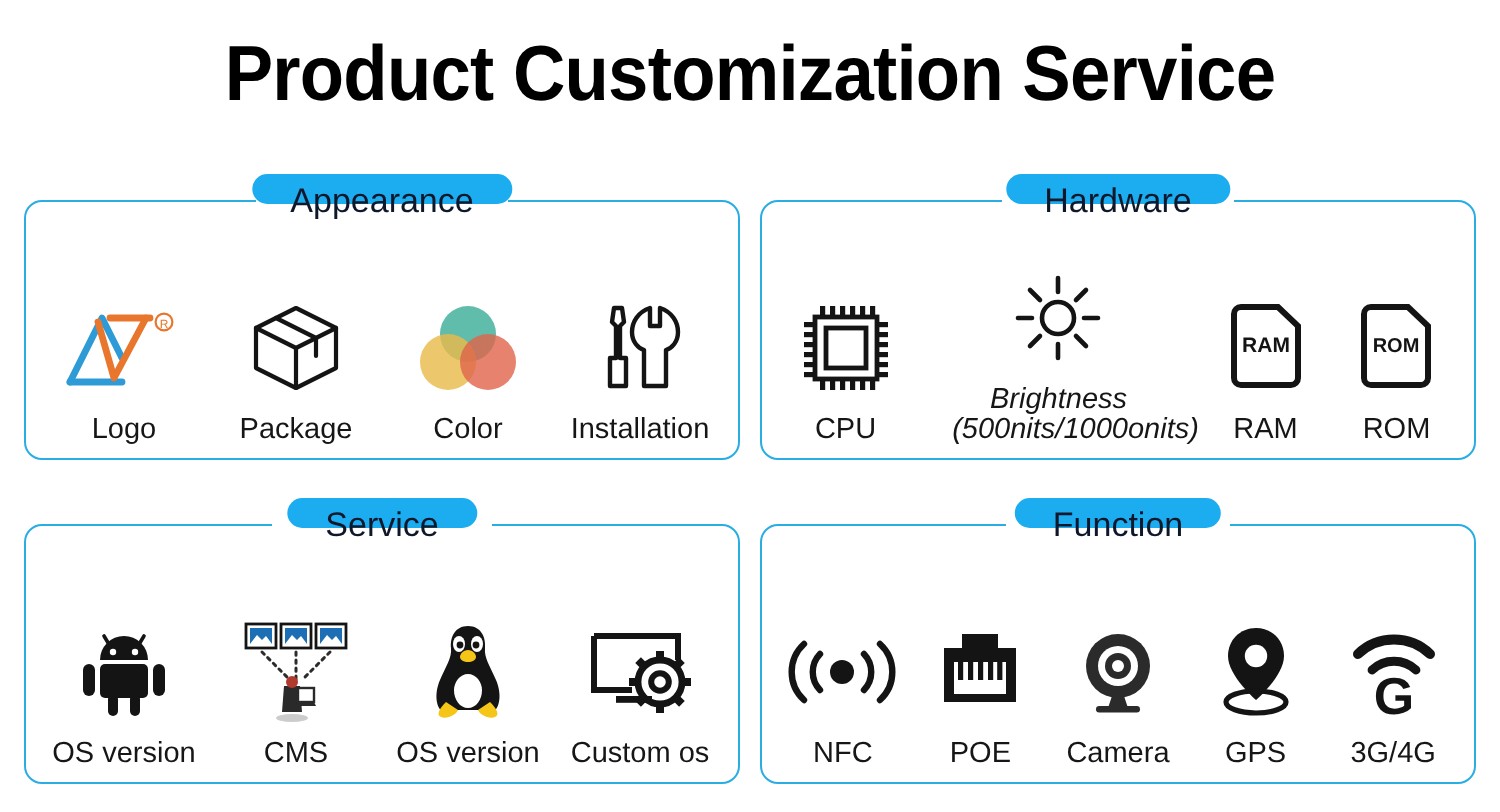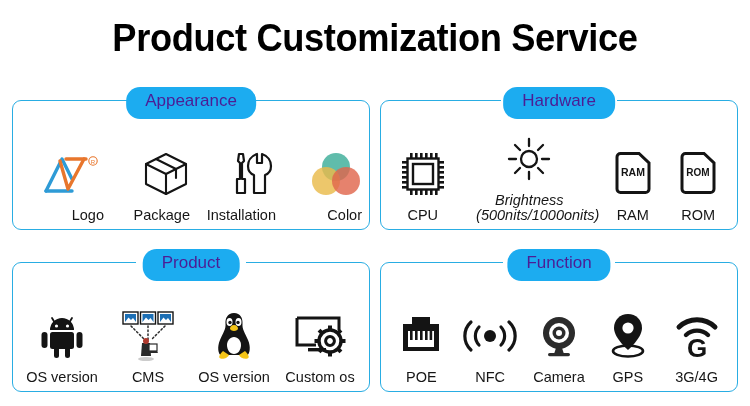--- a/index.html
+++ b/index.html
@@ -54,24 +54,24 @@
     border-radius: 9px;
     box-sizing: border-box;
     background: #ffffff;
   }
   .panel-badge {
     position: absolute;
     top: -14px;
     left: 50%;
     transform: translateX(-50%);
     background: #1CACF0;
-    color: #4c1d95;
+    color: #0f172a;
     font-size: 17px;
     line-height: 27px;
-    height: 32px;
+    height: 15px;
     padding: 0 19px;
     border-radius: 14px;
     white-space: nowrap;
     z-index: 3;
   }
   
   .badge-mask {
     position: absolute;
     top: -2px;
     left: 50%;
@@ -114,21 +114,21 @@
     margin-top: 3px;
     white-space: nowrap;
   }
   .item-label.two-line {
     white-space: normal;
     line-height: 15px;
   }
   .item-label .sub { display: block; margin-left: 17px; }
 
   
-  .p-appearance .item { width: 84px; align-items: flex-end; }
+  .p-appearance .item { width: 84px; }
   .p-hardware .item-cpu { width: 64px; justify-content: flex-end; }
   .p-hardware .item-bright { width: 134px; font-style: italic; }
   .p-hardware .item-ram, .p-hardware .item-rom { width: 58px; }
   .p-software .item { width: 86px; }
   .p-function .item { width: 68px; }
 
   svg { display: block; }
 </style>
 </head>
 <body>
@@ -167,41 +167,41 @@
                 <path d="M24 23 L24 43"></path>
                 <path d="M14 8 L34 18 L34 27"></path>
               </g>
             </svg>
           </div>
           <div class="item-label">Package</div>
         </div>
 
         <div class="item">
           <div class="icon-wrap">
-            <svg width="48" height="46" viewBox="0 0 48 46">
-              <g fill="none" stroke="#141414" stroke-width="2.2" stroke-linejoin="round" stroke-linecap="round">
-                <path d="M11 3 L15 3 L16 10 L14 12 L14 28 L17 28 L17 42 L9 42 L9 28 L12 28 L12 12 L10 10 Z"></path>
-                <path d="M29 3 L29 12 L34 12 L34 3 C40 5 43 10 43 15 C43 20 40 23 37 24 L37 42 L26 42 L26 24 C23 23 20 20 20 15 C20 10 23 5 29 3 Z"></path>
-              </g>
-            </svg>
-          </div>
-          <div class="item-label">Installation</div>
-        </div>
-
-        <div class="item">
-          <div class="icon-wrap">
             <svg width="52" height="48" viewBox="0 0 52 48">
               <g opacity="0.92">
                 <circle cx="26" cy="17" r="14" fill="#3FAE9A" fill-opacity="0.9"></circle>
                 <circle cx="16" cy="31" r="14" fill="#E8B53C" fill-opacity="0.82"></circle>
                 <circle cx="36" cy="31" r="14" fill="#DE5A3E" fill-opacity="0.82"></circle>
               </g>
             </svg>
           </div>
           <div class="item-label">Color</div>
+        </div>
+
+        <div class="item">
+          <div class="icon-wrap">
+            <svg width="48" height="46" viewBox="0 0 48 46">
+              <g fill="none" stroke="#141414" stroke-width="2.2" stroke-linejoin="round" stroke-linecap="round">
+                <path d="M11 3 L15 3 L16 10 L14 12 L14 28 L17 28 L17 42 L9 42 L9 28 L12 28 L12 12 L10 10 Z"></path>
+                <path d="M29 3 L29 12 L34 12 L34 3 C40 5 43 10 43 15 C43 20 40 23 37 24 L37 42 L26 42 L26 24 C23 23 20 20 20 15 C20 10 23 5 29 3 Z"></path>
+              </g>
+            </svg>
+          </div>
+          <div class="item-label">Installation</div>
         </div>
 
       </div>
     </div>
 
     <div class="panel p-hardware">
       <div class="badge-mask" style="width:116px;"></div>
       <div class="panel-badge">Hardware</div>
       <div class="items">
 
@@ -281,21 +281,21 @@
             </svg>
           </div>
           <div class="item-label">ROM</div>
         </div>
 
       </div>
     </div>
 
     <div class="panel p-software">
       <div class="badge-mask" style="width:110px;"></div>
-      <div class="panel-badge">Product</div>
+      <div class="panel-badge">Service</div>
       <div class="items">
 
         <div class="item">
           <div class="icon-wrap">
             <svg width="46" height="48" viewBox="0 0 46 48">
               <g fill="#141414">
                 <path d="M13 6 L16 11" stroke="#141414" stroke-width="1.8" stroke-linecap="round" fill="none"></path>
                 <path d="M33 6 L30 11" stroke="#141414" stroke-width="1.8" stroke-linecap="round" fill="none"></path>
                 <path d="M11 18 A12 12 0 0 1 35 18 Z"></path>
                 <circle cx="17.5" cy="14" r="1.6" fill="#ffffff"></circle>
@@ -386,52 +386,52 @@
       </div>
     </div>
 
     <div class="panel p-function">
       <div class="badge-mask" style="width:112px;"></div>
       <div class="panel-badge">Function</div>
       <div class="items">
 
         <div class="item">
           <div class="icon-wrap">
+            <svg width="56" height="42" viewBox="0 0 56 42">
+              <circle cx="28" cy="21" r="6" fill="#141414"></circle>
+              <g fill="none" stroke="#141414" stroke-width="3.2" stroke-linecap="round">
+                <path d="M17 12 A13 13 0 0 0 17 30"></path>
+                <path d="M39 12 A13 13 0 0 1 39 30"></path>
+                <path d="M9 7 A19 19 0 0 0 9 35"></path>
+                <path d="M47 7 A19 19 0 0 1 47 35"></path>
+              </g>
+            </svg>
+          </div>
+          <div class="item-label">NFC</div>
+        </div>
+
+        <div class="item">
+          <div class="icon-wrap">
             <svg width="48" height="42" viewBox="0 0 48 42">
               <path d="M15 2 L33 2 L33 9 L42 9 L42 36 L6 36 L6 9 L15 9 Z" fill="#141414"></path>
               <rect x="11" y="16" width="26" height="16" fill="#ffffff"></rect>
               <g fill="#141414">
                 <rect x="13" y="16" width="2.6" height="9"></rect>
                 <rect x="18" y="16" width="2.6" height="9"></rect>
                 <rect x="23" y="16" width="2.6" height="9"></rect>
                 <rect x="28" y="16" width="2.6" height="9"></rect>
                 <rect x="32.6" y="16" width="2.6" height="9"></rect>
               </g>
             </svg>
           </div>
           <div class="item-label">POE</div>
         </div>
 
         <div class="item">
           <div class="icon-wrap">
-            <svg width="56" height="42" viewBox="0 0 56 42">
-              <circle cx="28" cy="21" r="6" fill="#141414"></circle>
-              <g fill="none" stroke="#141414" stroke-width="3.2" stroke-linecap="round">
-                <path d="M17 12 A13 13 0 0 0 17 30"></path>
-                <path d="M39 12 A13 13 0 0 1 39 30"></path>
-                <path d="M9 7 A19 19 0 0 0 9 35"></path>
-                <path d="M47 7 A19 19 0 0 1 47 35"></path>
-              </g>
-            </svg>
-          </div>
-          <div class="item-label">NFC</div>
-        </div>
-
-        <div class="item">
-          <div class="icon-wrap">
             <svg width="46" height="44" viewBox="0 0 46 44">
               <circle cx="23" cy="19" r="16" fill="#2B2B2B"></circle>
               <circle cx="23" cy="19" r="10" fill="#ffffff"></circle>
               <circle cx="23" cy="19" r="6.5" fill="#2B2B2B"></circle>
               <circle cx="23" cy="19" r="3" fill="#ffffff"></circle>
               <path d="M20 34 L26 34 L28 40 L18 40 Z" fill="#2B2B2B"></path>
               <rect x="12" y="39" width="22" height="3.2" rx="1.6" fill="#2B2B2B"></rect>
             </svg>
           </div>
           <div class="item-label">Camera</div>

